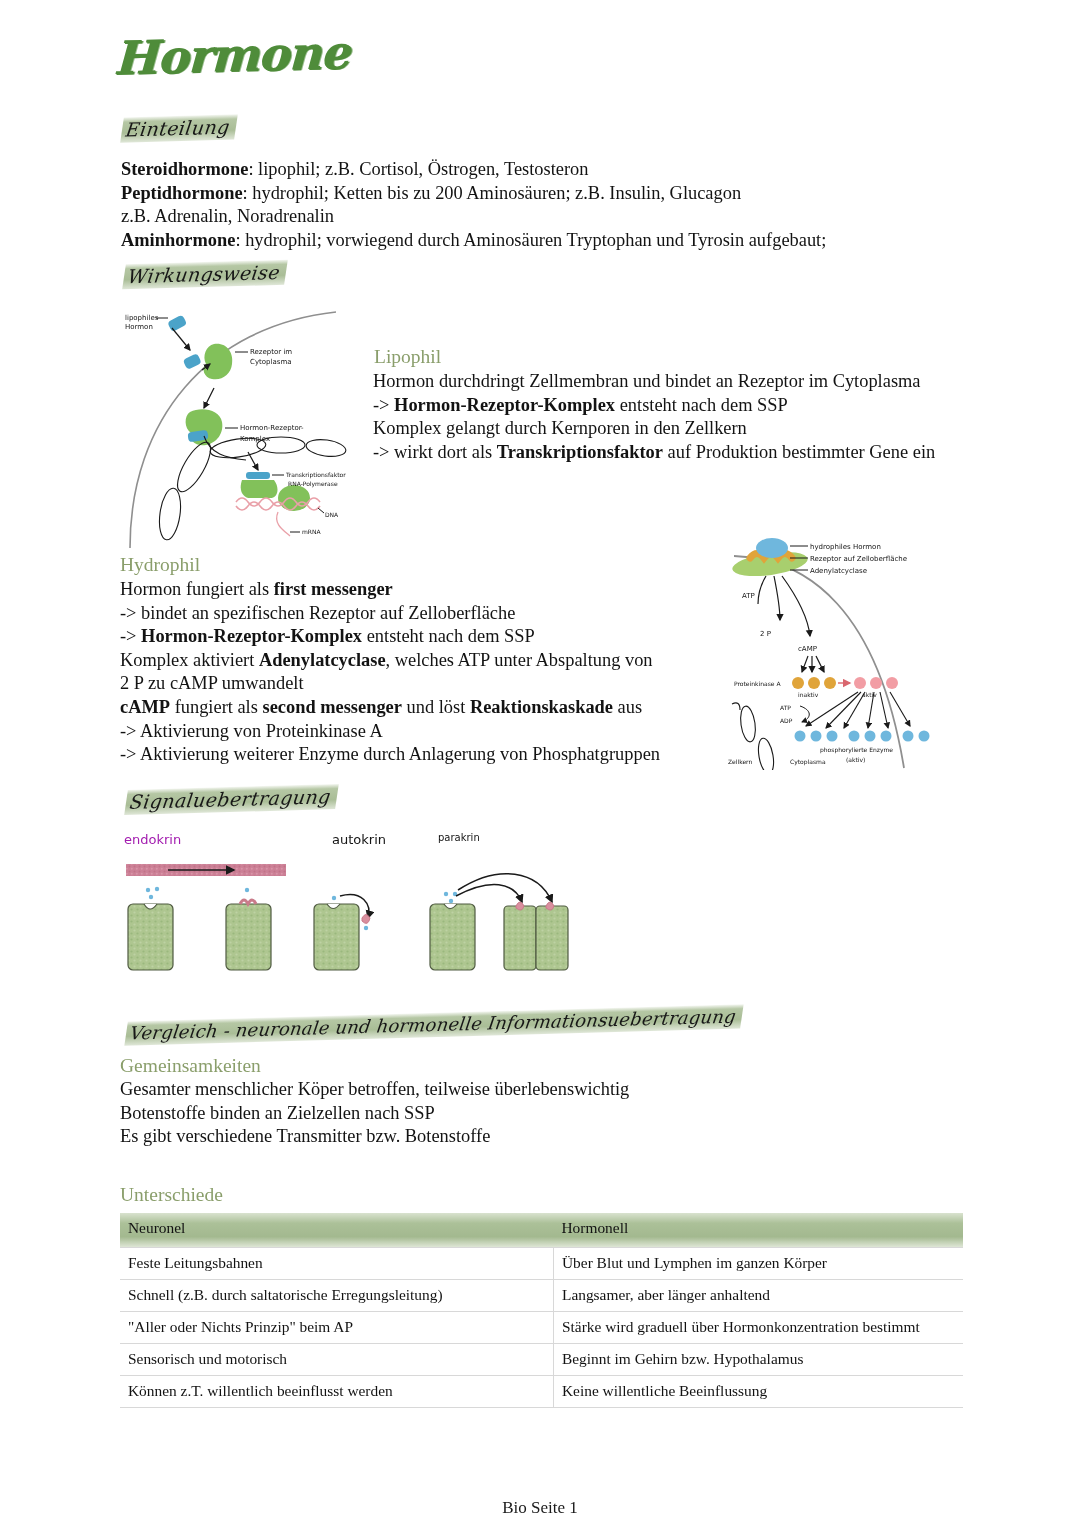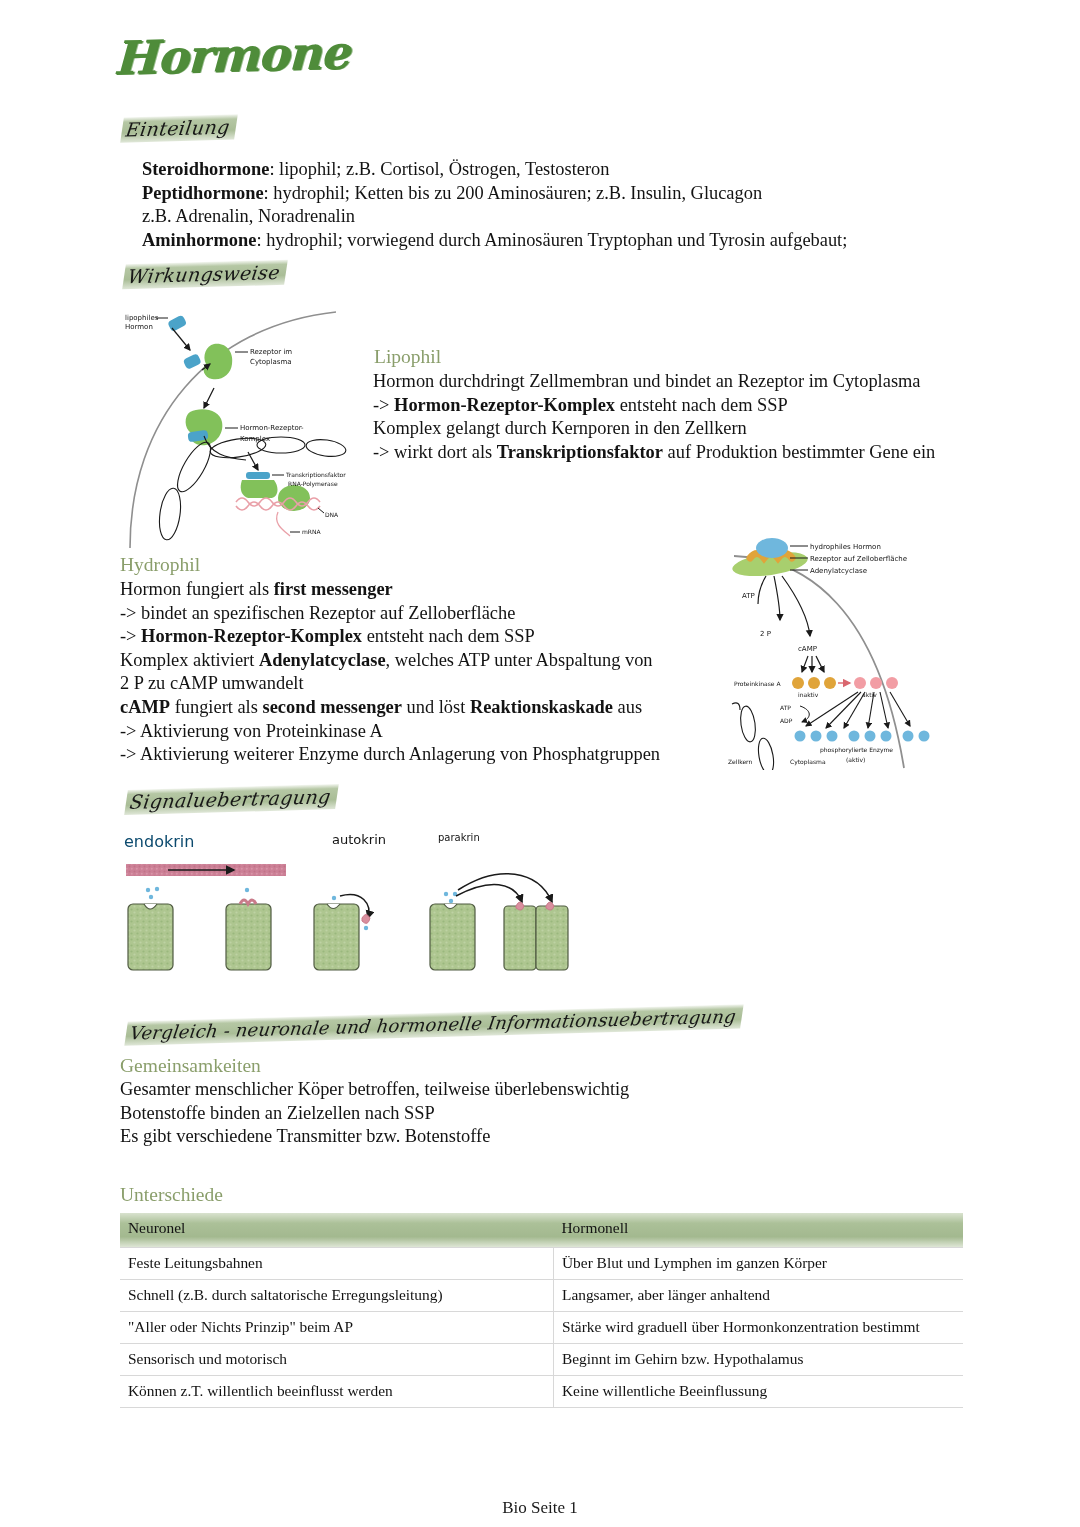--- a/index.html
+++ b/index.html
@@ -136,21 +136,21 @@
 </style>
 </head>
 <body>
 
 <div class="page">
 
   <div class="doc-title">Hormone</div>
 
   <div class="hand-head" style="left:122px; top:116px;">Einteilung</div>
 
-  <div class="body-block" style="left:121px; top:158px;margin-left:21px;">
+  <div class="body-block" style="left:121px; top:158px;">
     <span class="ln"><b class="bd">Steroidhormone</b><span>: lipophil; z.B. Cortisol, Östrogen, Testosteron</span></span>
     <span class="ln"><b class="bd">Peptidhormone</b><span>: hydrophil; Ketten bis zu 200 Aminosäuren; z.B. Insulin, Glucagon</span></span>
     <span class="ln">z.B. Adrenalin, Noradrenalin</span>
     <span class="ln"><b class="bd">Aminhormone</b><span>: hydrophil; vorwiegend durch Aminosäuren Tryptophan und Tyrosin aufgebaut;</span></span>
   </div>
 
   <div class="hand-head" style="left:124px; top:262px;">Wirkungsweise</div>
 
   <svg class="diagram" style="left:118px; top:300px;" width="250" height="250" viewBox="0 0 250 250">
     <path d="M12 248 C12 120 90 26 218 12" fill="none" stroke="#8f8f8f" stroke-width="1.6"></path>
@@ -290,21 +290,21 @@
 
     <path d="M4 184 q8 -4 8 6" fill="none" stroke="#1a1a1a" stroke-width="1.1"></path>
     <ellipse cx="20" cy="204" rx="7" ry="18" fill="none" stroke="#1a1a1a" stroke-width="1.1" transform="rotate(-8 20 204)"></ellipse>
     <ellipse cx="38" cy="236" rx="7" ry="18" fill="none" stroke="#1a1a1a" stroke-width="1.1" transform="rotate(-10 38 236)"></ellipse>
     <text class="dg-label-sm" x="0" y="244">Zellkern</text>
     <text class="dg-label-sm" x="62" y="244">Cytoplasma</text>
   </svg>
 
   <div class="hand-head" style="left:126px; top:787px;">Signaluebertragung</div>
 
-  <div style="position:absolute; left:124px; top:832px; font-family:'DejaVu Sans',sans-serif; font-size:16px; color:#0c4a6e;">endokrin</div>
+  <div style="position:absolute; left:124px; top:832px; font-family:'DejaVu Sans',sans-serif; font-size:13px; color:#a21caf;">endokrin</div>
   <div style="position:absolute; left:332px; top:832px; font-family:'DejaVu Sans',sans-serif; font-size:13px; color:#141414;">autokrin</div>
   <div style="position:absolute; left:438px; top:832px; font-family:'DejaVu Sans',sans-serif; font-size:10px; color:#141414;">parakrin</div>
 
   <svg class="diagram" style="left:118px; top:860px;" width="470" height="120" viewBox="0 0 470 120">
     <defs>
       <pattern id="cellTex" width="6" height="6" patternUnits="userSpaceOnUse">
         <rect width="6" height="6" fill="#aec690"></rect>
         <circle cx="1.5" cy="1.5" r="1.1" fill="#9ab87d"></circle>
         <circle cx="4.5" cy="4.5" r="1.1" fill="#bed2a4"></circle>
       </pattern>

